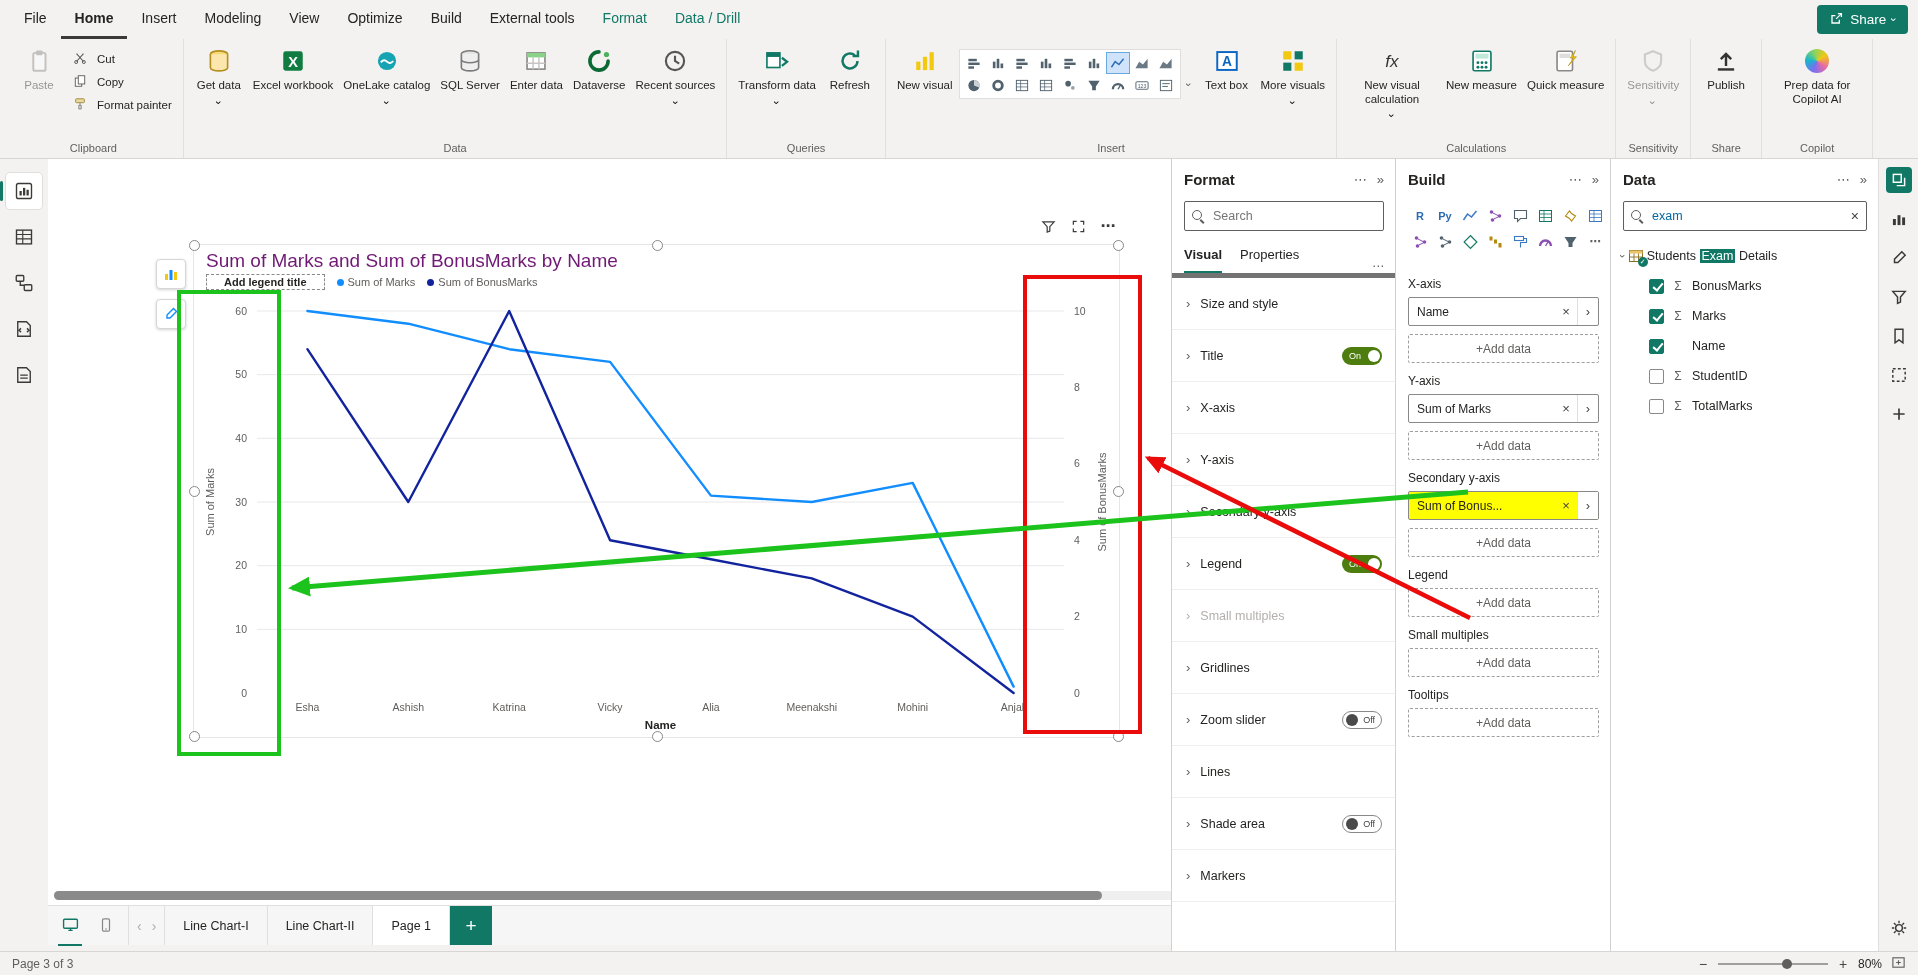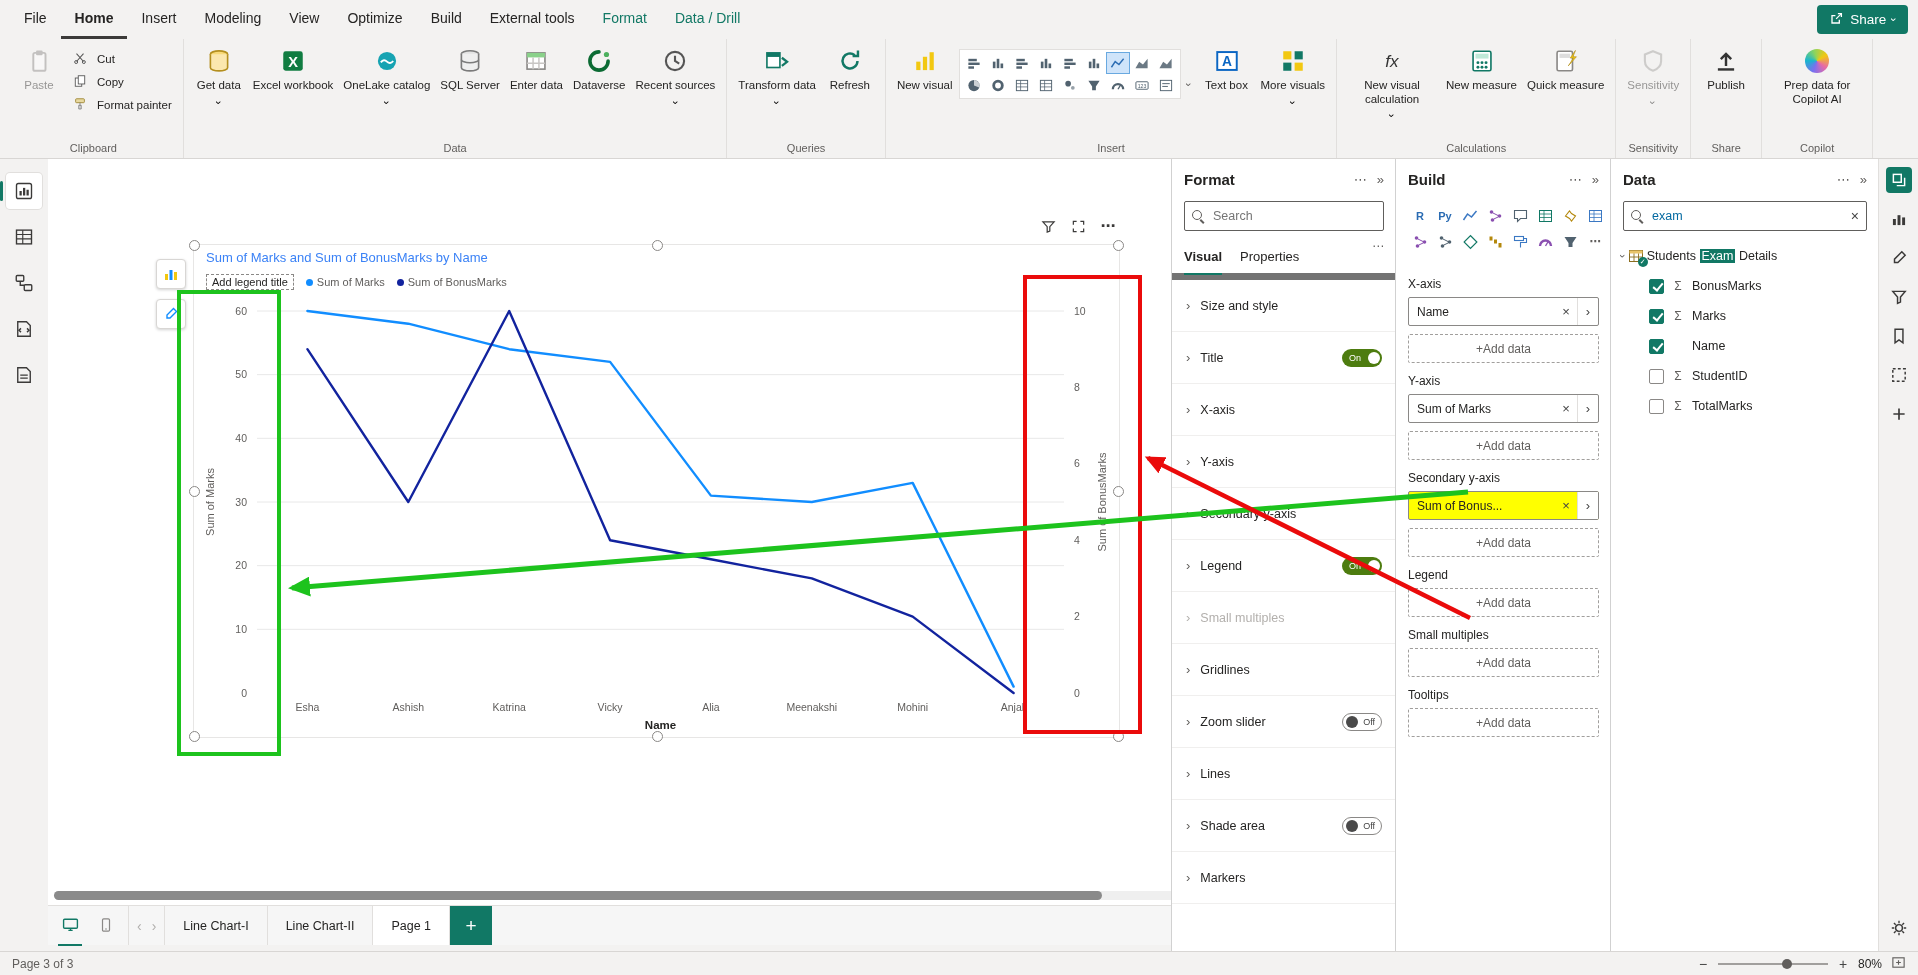--- a/index.html
+++ b/index.html
@@ -43,23 +43,23 @@
   .canvas{position:absolute;left:0;top:0;right:0;height:746px;background:#fff;border-right:1px solid #d8d6d4;}
   .visual{position:absolute;left:146px;top:86px;width:925px;height:492px;background:#fff;outline:1px solid #e7e6e5;}
   .handle{position:absolute;width:9px;height:9px;border-radius:50%;background:#fff;border:1.5px solid #8a8886;z-index:5;}
   .h-tl{left:-5px;top:-5px}.h-tc{left:calc(50% - 5px);top:-5px}.h-tr{right:-5px;top:-5px}
   .h-ml{left:-5px;top:calc(50% - 5px)}.h-mr{right:-5px;top:calc(50% - 5px)}
   .h-bl{left:-5px;bottom:-5px}.h-bc{left:calc(50% - 5px);bottom:-5px}.h-br{right:-5px;bottom:-5px}
   .hovericons{position:absolute;top:-28px;right:2px;display:flex;gap:12px;align-items:center;color:#3b3a39;}
   .hicon{width:18px;height:18px;display:flex;align-items:center;justify-content:center;cursor:pointer;font-size:15px;font-weight:bold;}
   .flybtns{position:absolute;left:-38px;top:14px;display:flex;flex-direction:column;gap:10px;z-index:6;}
   .flybtn{width:28px;height:28px;background:#fff;border:1px solid #d8d6d4;border-radius:4px;box-shadow:0 1px 3px rgba(0,0,0,.18);display:flex;align-items:center;justify-content:center;cursor:pointer;}
-  .v-title{position:absolute;left:12px;top:5px;font-size:13px;color:#3b82f6;}
+  .v-title{position:absolute;left:12px;top:5px;font-size:19px;color:#701a75;}
   .v-legend{position:absolute;left:12px;top:29px;display:flex;align-items:center;gap:12px;font-size:11px;color:#605e5c;}
-  .legend-ph{border:1px dashed #8a8886;padding:1px 5px;font-weight:normal;color:#252423;cursor:text;}
+  .legend-ph{border:1px dashed #8a8886;padding:1px 17px;font-weight:bold;color:#252423;cursor:text;}
   .legend-item{display:flex;align-items:center;gap:4px;}
   .legend-dot{width:7px;height:7px;border-radius:50%;}
   .chart-mount{position:absolute;inset:0;}
   .hscroll{position:absolute;left:6px;right:12px;bottom:5px;height:9px;border-radius:5px;background:#efefef;}
   .hthumb{position:absolute;left:0;top:0;height:100%;width:91%;background:#8a8a8a;border-radius:5px;cursor:pointer;}
 
   .pagebar{position:absolute;left:0;right:0;top:746px;height:39px;background:#f6f6f6;border-top:1px solid #e1dfdd;border-right:1px solid #d8d6d4;display:flex;align-items:stretch;}
   .pb-icons{display:flex;align-items:center;padding:0 10px;gap:12px;border-right:1px solid #e1dfdd;}
   .pb-view{display:flex;align-items:center;justify-content:center;width:24px;height:100%;cursor:pointer;border-bottom:2px solid transparent;}
   .pb-view.active{border-bottom-color:#117865;}
@@ -77,21 +77,21 @@
   .pane-header{height:40px;display:flex;align-items:center;padding:0 12px;font-size:15px;font-weight:bold;color:#252423;}
   .ph-icons{margin-left:auto;display:flex;gap:10px;color:#605e5c;font-weight:normal;font-size:13px;}
   .ph-icons span{cursor:pointer;}
   .searchbox{margin:2px 12px 8px;height:28px;border:1px solid #605e5c;border-radius:2px;display:flex;align-items:center;padding:0 7px;gap:6px;background:#fff;}
   .searchbox input{border:none;outline:none;flex:1;font-size:12.5px;font-family:inherit;color:#0369a1;background:transparent;min-width:0;}
   .mag{width:13px;height:13px;position:relative;flex:none;}
   .mag::before{content:"";position:absolute;left:0;top:0;width:8px;height:8px;border:1.5px solid #605e5c;border-radius:50%;}
   .mag::after{content:"";position:absolute;left:9px;top:9px;width:5px;height:1.5px;background:#605e5c;transform:rotate(45deg);transform-origin:0 0;}
   .clearx{color:#444;cursor:pointer;font-size:14px;}
 
-  .ftabs{display:flex;align-items:flex-start;padding:0 12px;border-bottom:7px solid #737373;height:34px;gap:18px;}
+  .ftabs{display:flex;align-items:flex-end;padding:0 12px;border-bottom:5px solid #737373;height:34px;gap:18px;}
   .ftab{font-size:13px;color:#252423;height:100%;display:flex;align-items:center;border-bottom:2px solid transparent;cursor:pointer;}
   .ftab.active{font-weight:bold;border-bottom-color:#117865;}
   .ftabs .ph-more{margin-left:auto;color:#605e5c;cursor:pointer;}
   .fsec{height:51px;display:flex;align-items:center;padding:0 14px;border-bottom:1px solid #f0efee;gap:10px;cursor:pointer;}
   .fsec .chev{color:#605e5c;font-size:13px;}
   .fsec .flabel{font-size:12.5px;flex:1;}
   .fsec.disabled .flabel,.fsec.disabled .chev{color:#b3b0ad;}
   .toggle{width:40px;height:18px;border-radius:10px;position:relative;flex:none;cursor:pointer;box-sizing:border-box;}
   .toggle.on{background:#4d7c0f;padding-left:9px;}
   .toggle.off{background:#fff;border:1px solid #8a8886;}

